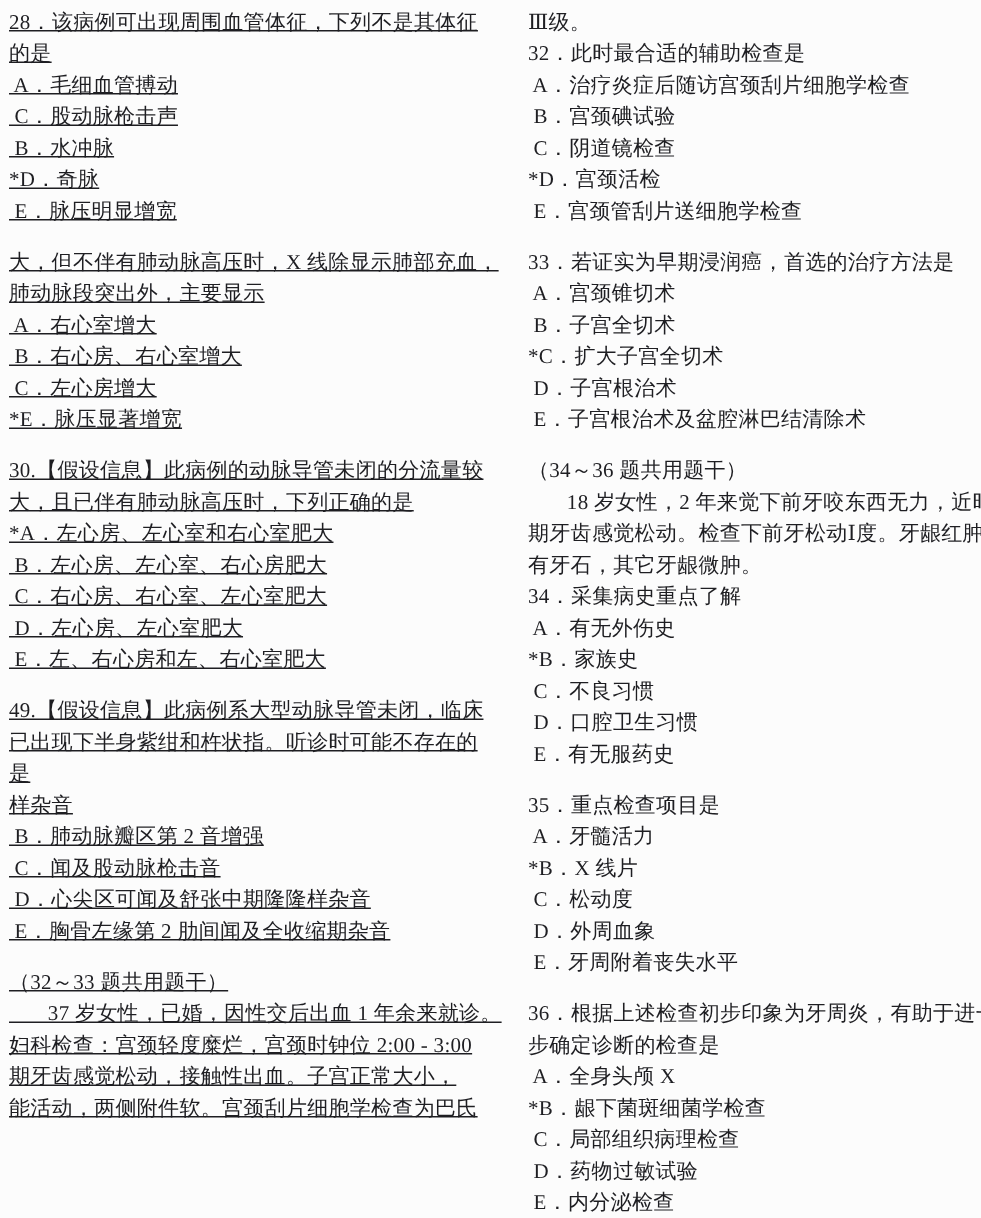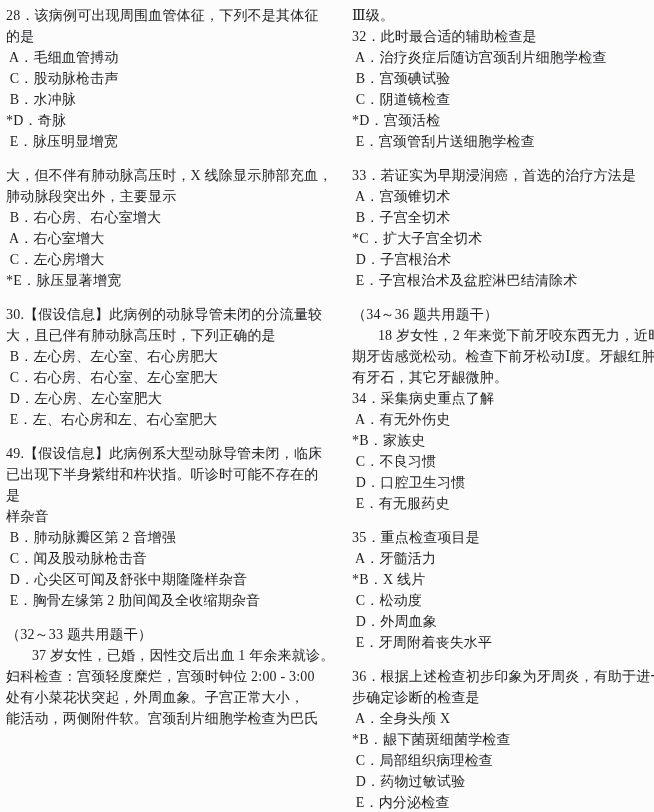--- a/index.html
+++ b/index.html
@@ -19,20 +19,21 @@
     font-family: "Liberation Serif", "DejaVu Serif", serif;
     font-size: 14px;
   }
   .column {
     position: absolute;
     top: 5px;
   }
   .column.left {
     left: 6px;
     width: 340px;
+    text-decoration: underline;
   }
   .column.right {
     left: 352px;
     width: 336px; 
   }
   .block {
     margin: 0;
   }
   .block.gap {
     margin-top: 13px;
@@ -54,48 +55,49 @@
         <div class="line">的是</div>
         <div class="line"> A．毛细血管搏动</div>
         <div class="line"> C．股动脉枪击声</div>
         <div class="line"> B．水冲脉</div>
         <div class="line">*D．奇脉</div>
         <div class="line"> E．脉压明显增宽</div>
       </div>
       <div class="block gap">
         <div class="line">大，但不伴有肺动脉高压时，X 线除显示肺部充血，</div>
         <div class="line">肺动脉段突出外，主要显示</div>
+        <div class="line"> A．右心室增大</div>
         <div class="line"> B．右心房、右心室增大</div>
-        <div class="line"> A．右心室增大</div>
         <div class="line"> C．左心房增大</div>
         <div class="line">*E．脉压显著增宽</div>
       </div>
       <div class="block gap">
         <div class="line">30.【假设信息】此病例的动脉导管未闭的分流量较</div>
         <div class="line">大，且已伴有肺动脉高压时，下列正确的是</div>
+        <div class="line">*A．左心房、左心室和右心室肥大</div>
         <div class="line"> B．左心房、左心室、右心房肥大</div>
         <div class="line"> C．右心房、右心室、左心室肥大</div>
         <div class="line"> D．左心房、左心室肥大</div>
         <div class="line"> E．左、右心房和左、右心室肥大</div>
       </div>
       <div class="block gap">
         <div class="line">49.【假设信息】此病例系大型动脉导管未闭，临床</div>
         <div class="line">已出现下半身紫绀和杵状指。听诊时可能不存在的</div>
         <div class="line">是</div>
         <div class="line">样杂音</div>
         <div class="line"> B．肺动脉瓣区第 2 音增强</div>
         <div class="line"> C．闻及股动脉枪击音</div>
         <div class="line"> D．心尖区可闻及舒张中期隆隆样杂音</div>
         <div class="line"> E．胸骨左缘第 2 肋间闻及全收缩期杂音</div>
       </div>
       <div class="block gap">
         <div class="line">（32～33 题共用题干）</div>
         <div class="line">       37 岁女性，已婚，因性交后出血 1 年余来就诊。</div>
         <div class="line">妇科检查：宫颈轻度糜烂，宫颈时钟位 2:00 - 3:00</div>
-        <div class="line">处有小菜花状突起，外周血象。子宫正常大小，</div>
+        <div class="line">期牙齿感觉松动，接触性出血。子宫正常大小，</div>
         <div class="line">能活动，两侧附件软。宫颈刮片细胞学检查为巴氏</div>
       </div>
     </div>
   <div class="column right">
       <div class="block">
         <div class="line">Ⅲ级。</div>
       </div>
       <div class="block">
         <div class="line">32．此时最合适的辅助检查是</div>
         <div class="line"> A．治疗炎症后随访宫颈刮片细胞学检查</div>

